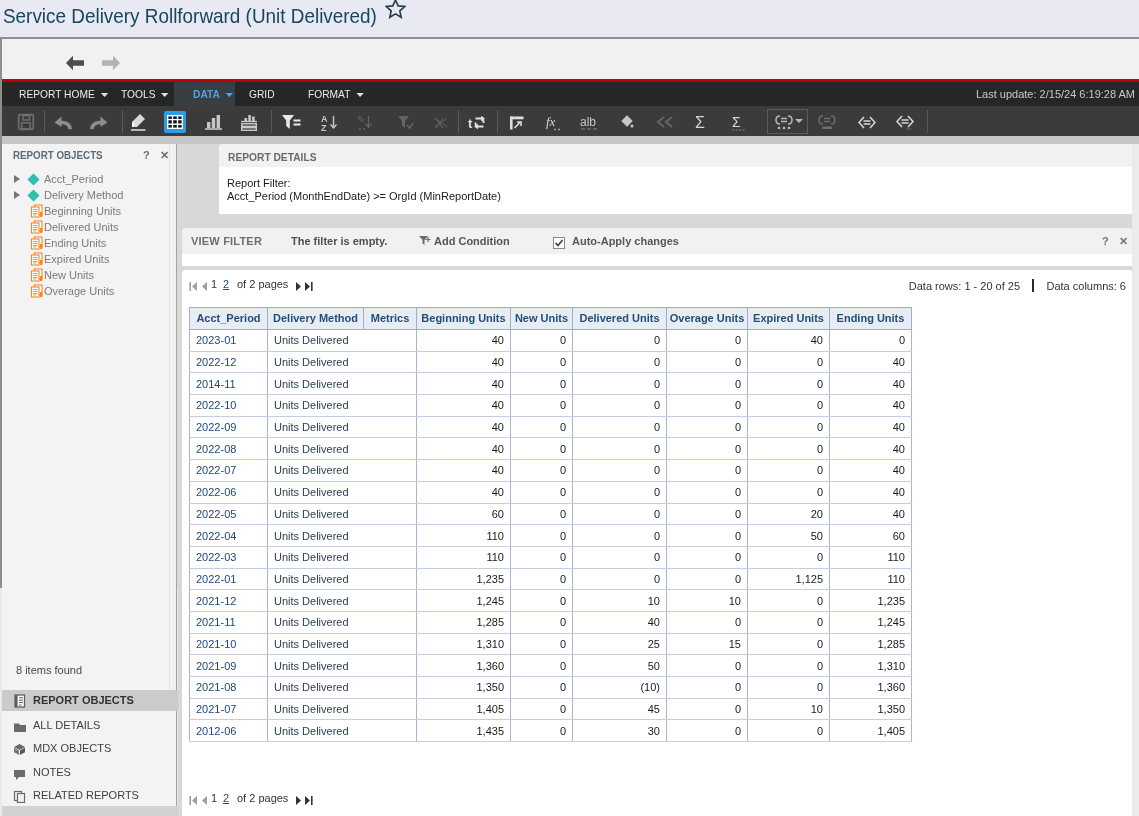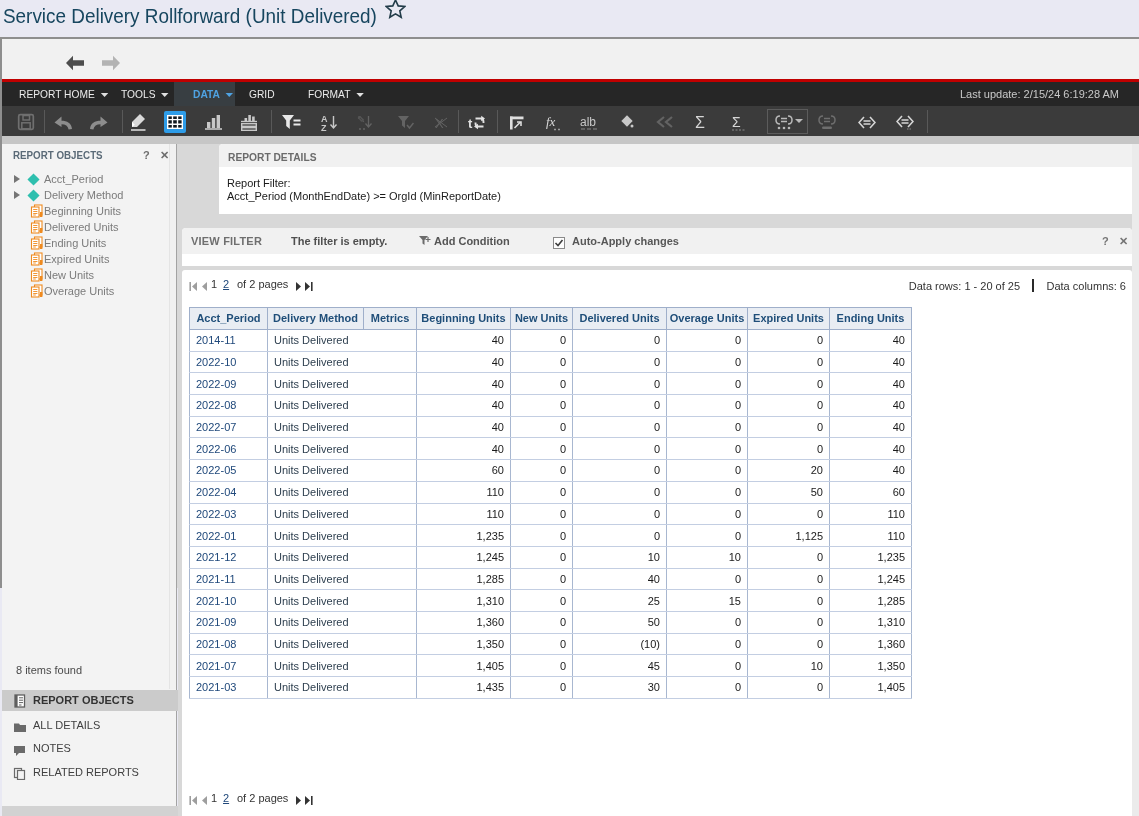--- a/index.html
+++ b/index.html
@@ -7,21 +7,21 @@
 body { font-family:"Liberation Sans", sans-serif; background:#e9e9f3; position:relative; }
 .title { position:absolute; left:3px; top:4px; font-size:21px; color:#17465f; transform:scaleX(0.9); transform-origin:0 0; white-space:nowrap; }
 .star { position:absolute; left:385px; top:-1px; }
 .shell { position:absolute; left:0; top:37px; width:1139px; height:551px; border-top:2px solid #8e8e8e; border-left:2px solid #8e8e8e; background:#d8d8d8; }
 .whiteband { position:absolute; left:0; top:0; width:1137px; height:40px; background:#f1f1f1; }
 .redline { position:absolute; left:0; top:40px; width:1137px; height:3px; background:#c00000; }
 .menubar { position:absolute; left:0; top:43px; width:1137px; height:24px; background:#262626; color:#ececec; font-size:11px; }
 .menubar .mi { position:absolute; top:0; height:24px; line-height:24px; transform:scaleX(0.93); transform-origin:0 50%; }
 .menubar .caret { display:inline-block; width:0; height:0; border-left:4px solid transparent; border-right:4px solid transparent; border-top:4px solid #e0e0e0; margin-left:6px; vertical-align:middle; }
 .datatab { position:absolute; left:172px; top:0; width:61px; height:24px; background:#383e42; }
-.lastupdate { position:absolute; right:20px; top:0; height:24px; line-height:24px; color:#c9c9c9; font-size:11px; }
+.lastupdate { position:absolute; right:4px; top:0; height:24px; line-height:24px; color:#c9c9c9; font-size:11px; }
 .toolbar { position:absolute; left:0; top:67px; width:1137px; height:30px; background:#3b3b3b; }
 .tb-sep { position:absolute; top:4px; width:1px; height:23px; background:#595959; }
 .ic { position:absolute; top:4px; width:24px; height:24px; display:flex; align-items:center; justify-content:center; }
 .strip { position:absolute; left:0; top:97px; width:1137px; height:8px; background:#c6c6c6; }
 .content { position:absolute; left:0; top:105px; width:1137px; height:672px; }
 
 .lpanel { position:absolute; left:0; top:0; width:175px; height:662px; background:#f3f3f3; border-right:1px solid #a3a3a3; }
 .lp-head { position:absolute; left:11px; top:5px; font-size:11.5px; font-weight:bold; color:#5a6a77; transform:scaleX(0.85); transform-origin:0 0; }
 .lp-q { position:absolute; left:141px; top:5px; color:#6e6e6e; font-size:11px; font-weight:bold; }
 .lp-x { position:absolute; left:158px; top:5px; color:#6e6e6e; font-size:11px; font-weight:bold; }
@@ -349,20 +349,28 @@
               </svg></span>
             <span class="ttext">REPORT OBJECTS</span>
           </div>
           <div class="tabrow">
             <span class="ticon"><svg width="14" height="12" viewBox="0 0 14 12">
                 <path d="M1 2.5 h5 l1 1.5 h6 v7 h-12 Z" fill="#6a6a6a"></path>
               </svg></span>
             <span class="ttext">ALL DETAILS</span>
           </div>
           <div class="tabrow">
+            <span class="ticon"><svg width="13" height="13" viewBox="0 0 13 13">
+                <path d="M6.5 1 L12 4 L6.5 7 L1 4 Z" fill="#6a6a6a"></path>
+                <path d="M1 4.6 L6 7.4 V12 L1 9.2 Z" fill="#7a7a7a"></path>
+                <path d="M12 4.6 L7 7.4 V12 L12 9.2 Z" fill="#5a5a5a"></path>
+              </svg></span>
+            <span class="ttext">MDX OBJECTS</span>
+          </div>
+          <div class="tabrow">
             <span class="ticon"><svg width="13" height="11" viewBox="0 0 13 11">
                 <path d="M1 1 h11 v7 h-6 l-3 3 v-3 h-2 Z" fill="#6a6a6a"></path>
               </svg></span>
             <span class="ttext">NOTES</span>
           </div>
           <div class="tabrow">
             <span class="ticon"><svg width="13" height="13" viewBox="0 0 13 13">
                 <rect x="1.5" y="1.5" width="7" height="9" fill="none" stroke="#6a6a6a" stroke-width="1.2"></rect>
                 <rect x="4.5" y="3.5" width="7" height="9" fill="#f3f3f3" stroke="#6a6a6a" stroke-width="1.2"></rect>
               </svg></span>
@@ -426,20 +434,40 @@
                 <th style="width:96px">Delivery Method</th>
                 <th style="width:53px">Metrics</th>
                 <th style="width:94px">Beginning Units</th>
                 <th style="width:62px">New Units</th>
                 <th style="width:94px">Delivered Units</th>
                 <th style="width:81px">Overage Units</th>
                 <th style="width:82px">Expired Units</th>
                 <th style="width:82px">Ending Units</th>
               </tr>
               <tr>
+                <td class="lk">2023-01</td>
+                <td class="dm" colspan="2">Units Delivered</td>
+                <td class="num">40</td>
+                <td class="num">0</td>
+                <td class="num">0</td>
+                <td class="num">0</td>
+                <td class="num">40</td>
+                <td class="num">0</td>
+              </tr>
+              <tr>
+                <td class="lk">2022-12</td>
+                <td class="dm" colspan="2">Units Delivered</td>
+                <td class="num">40</td>
+                <td class="num">0</td>
+                <td class="num">0</td>
+                <td class="num">0</td>
+                <td class="num">0</td>
+                <td class="num">40</td>
+              </tr>
+              <tr>
                 <td class="lk">2014-11</td>
                 <td class="dm" colspan="2">Units Delivered</td>
                 <td class="num">40</td>
                 <td class="num">0</td>
                 <td class="num">0</td>
                 <td class="num">0</td>
                 <td class="num">0</td>
                 <td class="num">40</td>
               </tr>
               <tr>
@@ -586,21 +614,21 @@
                 <td class="lk">2021-07</td>
                 <td class="dm" colspan="2">Units Delivered</td>
                 <td class="num">1,405</td>
                 <td class="num">0</td>
                 <td class="num">45</td>
                 <td class="num">0</td>
                 <td class="num">10</td>
                 <td class="num">1,350</td>
               </tr>
               <tr>
-                <td class="lk">2021-03</td>
+                <td class="lk">2012-06</td>
                 <td class="dm" colspan="2">Units Delivered</td>
                 <td class="num">1,435</td>
                 <td class="num">0</td>
                 <td class="num">30</td>
                 <td class="num">0</td>
                 <td class="num">0</td>
                 <td class="num">1,405</td>
               </tr>
             </tbody>
           </table>

